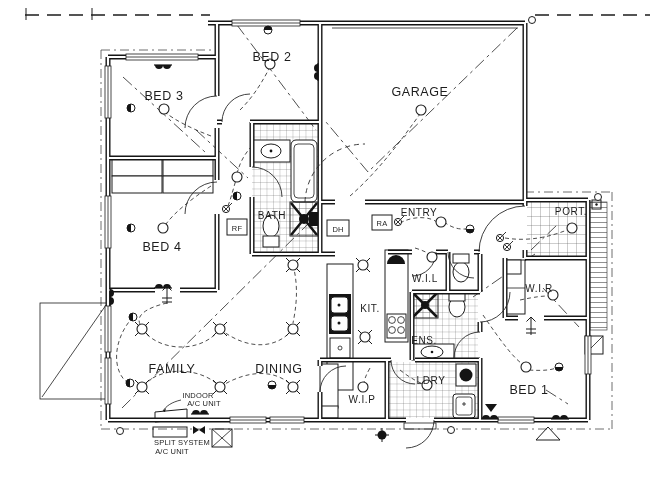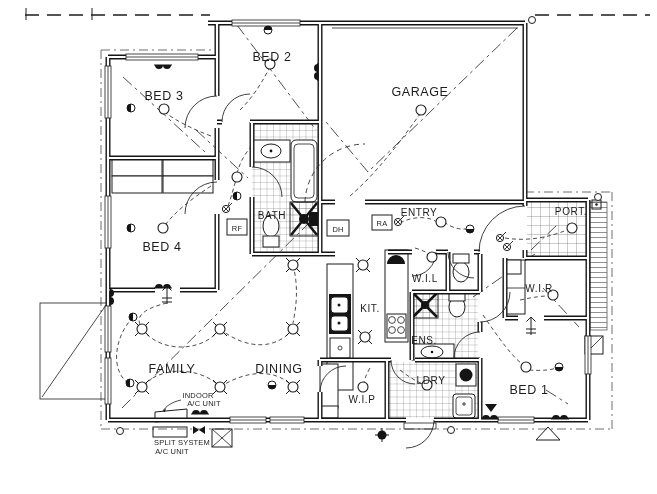--- a/index.html
+++ b/index.html
@@ -1,16 +1,16 @@
 <!DOCTYPE html>
 <html><head>
 <meta charset="utf-8">
 <style>
   html,body{margin:0;padding:0;background:#ffffff;}
-  .page{width:657px;height:494px;position:relative;background:#fff;overflow:hidden;border-radius:11px;}
+  .page{width:657px;height:494px;position:relative;background:#fff;overflow:hidden;}
   svg{position:absolute;left:0;top:0;}
   text{font-family:"Liberation Sans", sans-serif; fill:#1c1c1c; letter-spacing:0.6px;}
   .room-lbl{font-size:12.5px;}
   .room-lbl-sm{font-size:10px;}
   .tiny-lbl{font-size:7.5px;letter-spacing:0.2px;}
   .wall-b{stroke:#161616;stroke-width:5;fill:none;stroke-linecap:butt;}
   .wall-w{stroke:#ffffff;stroke-width:2.2;fill:none;stroke-linecap:butt;}
   .thin{stroke:#1c1c1c;stroke-width:1;fill:none;}
   .thin2{stroke:#1c1c1c;stroke-width:0.8;fill:none;}
   .fix{stroke:#1c1c1c;stroke-width:1;fill:#ffffff;}

